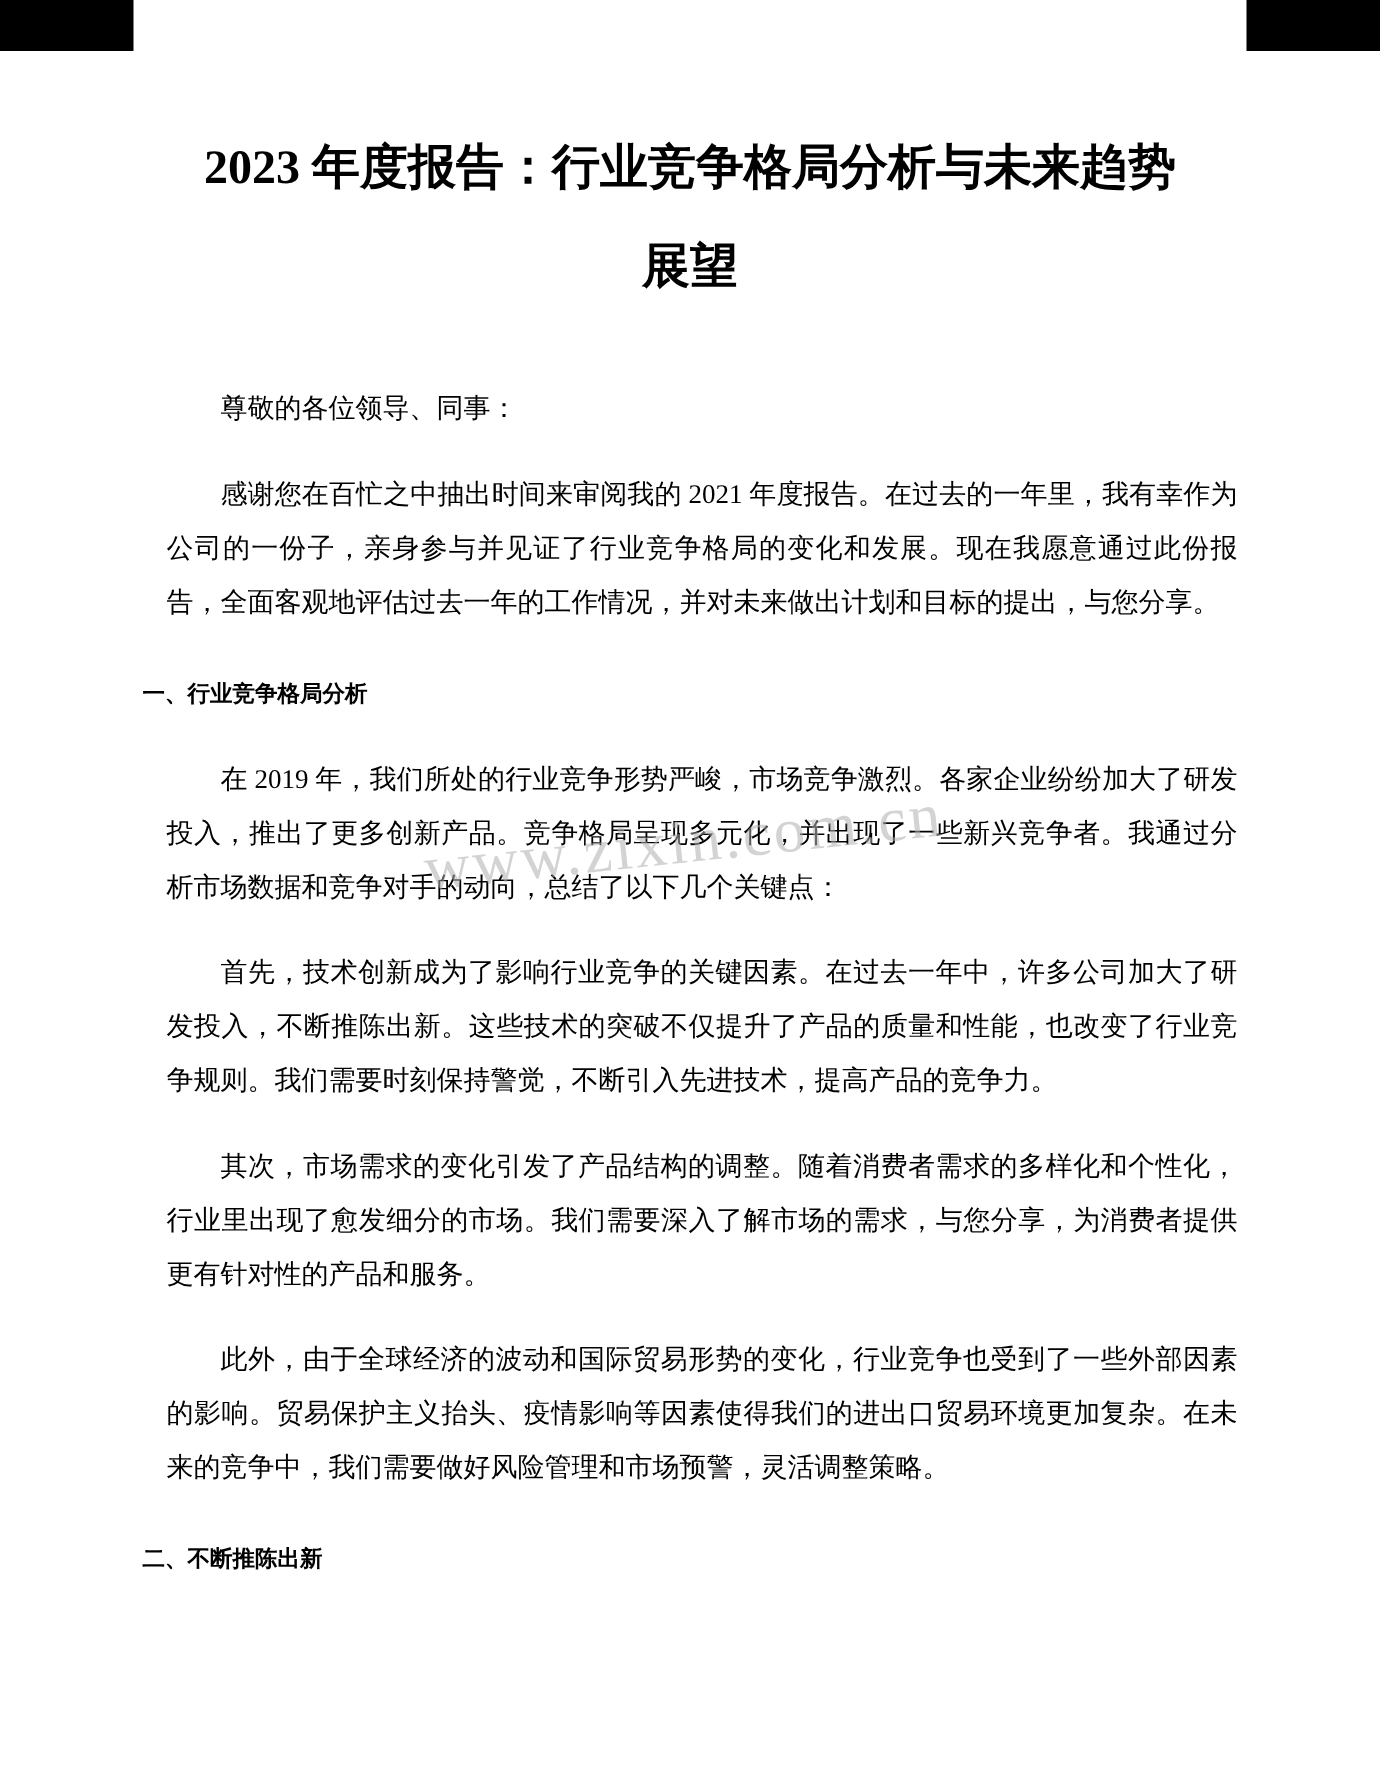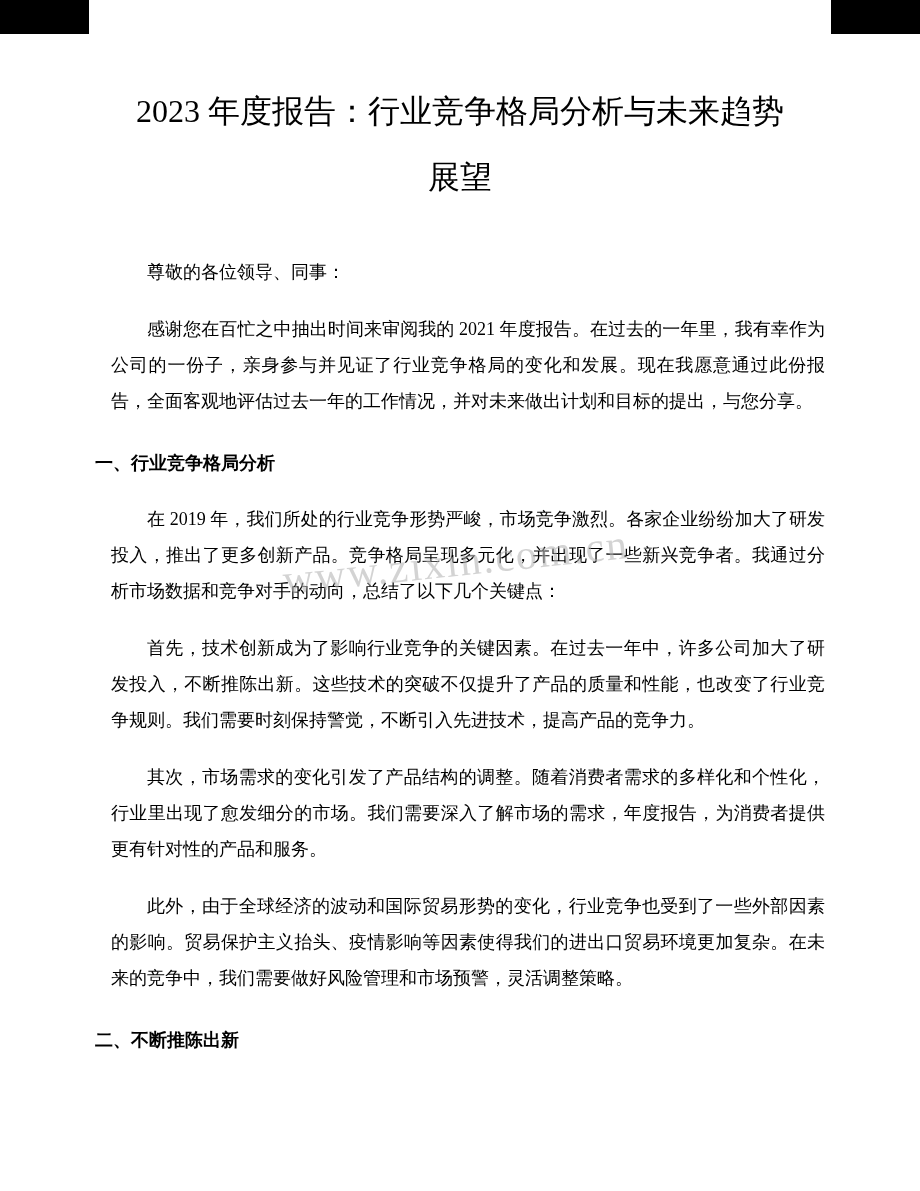--- a/index.html
+++ b/index.html
@@ -30,36 +30,36 @@
     top: 78px;
     left: 95px;
     width: 730px;
   }
 
   h1.doc-title {
     margin: 0 0 44px 0;
     padding: 0 28px;
     font-size: 32px;
     line-height: 66px;
-    font-weight: 400;
+    font-weight: 700;
     text-align: center;
     font-family: "Liberation Serif", "DejaVu Serif", serif;
   }
 
   p.body-para {
     margin: 0 0 21px 16px;
     font-size: 18px;
     line-height: 36px;
     text-indent: 2em;
     text-align: justify;
   }
 
   h2.section-heading {
     margin: 30px 0 24px 0;
-    font-size: 18px;
+    font-size: 15px;
     line-height: 28px;
     font-weight: 700;
     font-family: "Liberation Sans", "DejaVu Sans", sans-serif;
   }
 
   .watermark {
     position: absolute;
     left: 282px;
     top: 538px;
     font-size: 42px;
@@ -89,20 +89,20 @@
     <p class="body-para">尊敬的各位领导、同事：</p>
 
     <p class="body-para">感谢您在百忙之中抽出时间来审阅我的 2021 年度报告。在过去的一年里，我有幸作为公司的一份子，亲身参与并见证了行业竞争格局的变化和发展。现在我愿意通过此份报告，全面客观地评估过去一年的工作情况，并对未来做出计划和目标的提出，与您分享。</p>
 
     <h2 class="section-heading">一、行业竞争格局分析</h2>
 
     <p class="body-para">在 2019 年，我们所处的行业竞争形势严峻，市场竞争激烈。各家企业纷纷加大了研发投入，推出了更多创新产品。竞争格局呈现多元化，并出现了一些新兴竞争者。我通过分析市场数据和竞争对手的动向，总结了以下几个关键点：</p>
 
     <p class="body-para">首先，技术创新成为了影响行业竞争的关键因素。在过去一年中，许多公司加大了研发投入，不断推陈出新。这些技术的突破不仅提升了产品的质量和性能，也改变了行业竞争规则。我们需要时刻保持警觉，不断引入先进技术，提高产品的竞争力。</p>
 
-    <p class="body-para">其次，市场需求的变化引发了产品结构的调整。随着消费者需求的多样化和个性化，行业里出现了愈发细分的市场。我们需要深入了解市场的需求，年度报告，为消费者提供更有针对性的产品和服务。</p>
+    <p class="body-para">其次，市场需求的变化引发了产品结构的调整。随着消费者需求的多样化和个性化，行业里出现了愈发细分的市场。我们需要深入了解市场的需求，与您分享，为消费者提供更有针对性的产品和服务。</p>
 
     <p class="body-para">此外，由于全球经济的波动和国际贸易形势的变化，行业竞争也受到了一些外部因素的影响。贸易保护主义抬头、疫情影响等因素使得我们的进出口贸易环境更加复杂。在未来的竞争中，我们需要做好风险管理和市场预警，灵活调整策略。</p>
 
     <h2 class="section-heading">二、不断推陈出新</h2>
 
   </div>
 </div>
 
 </body></html>

